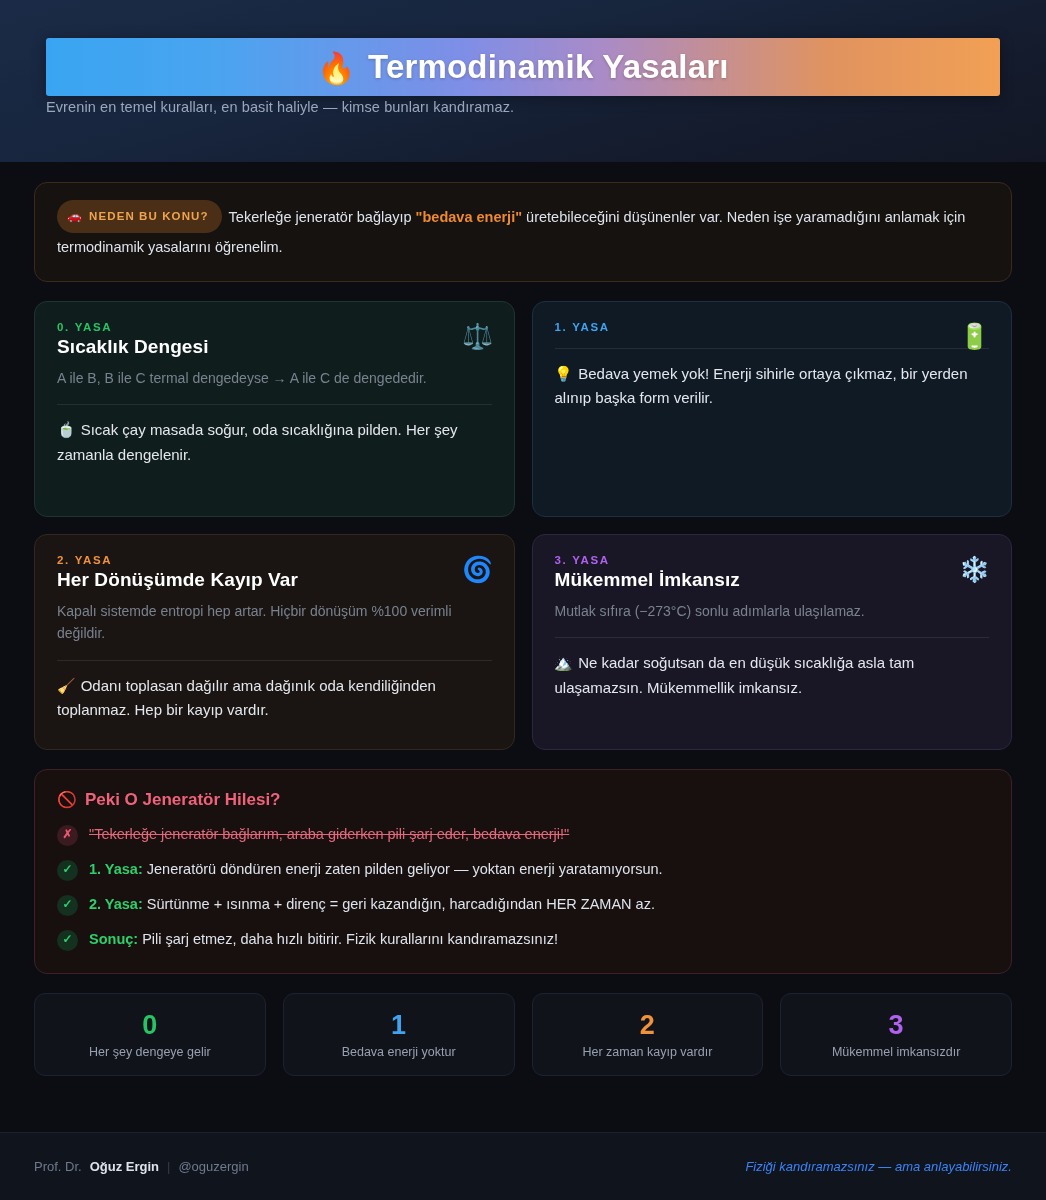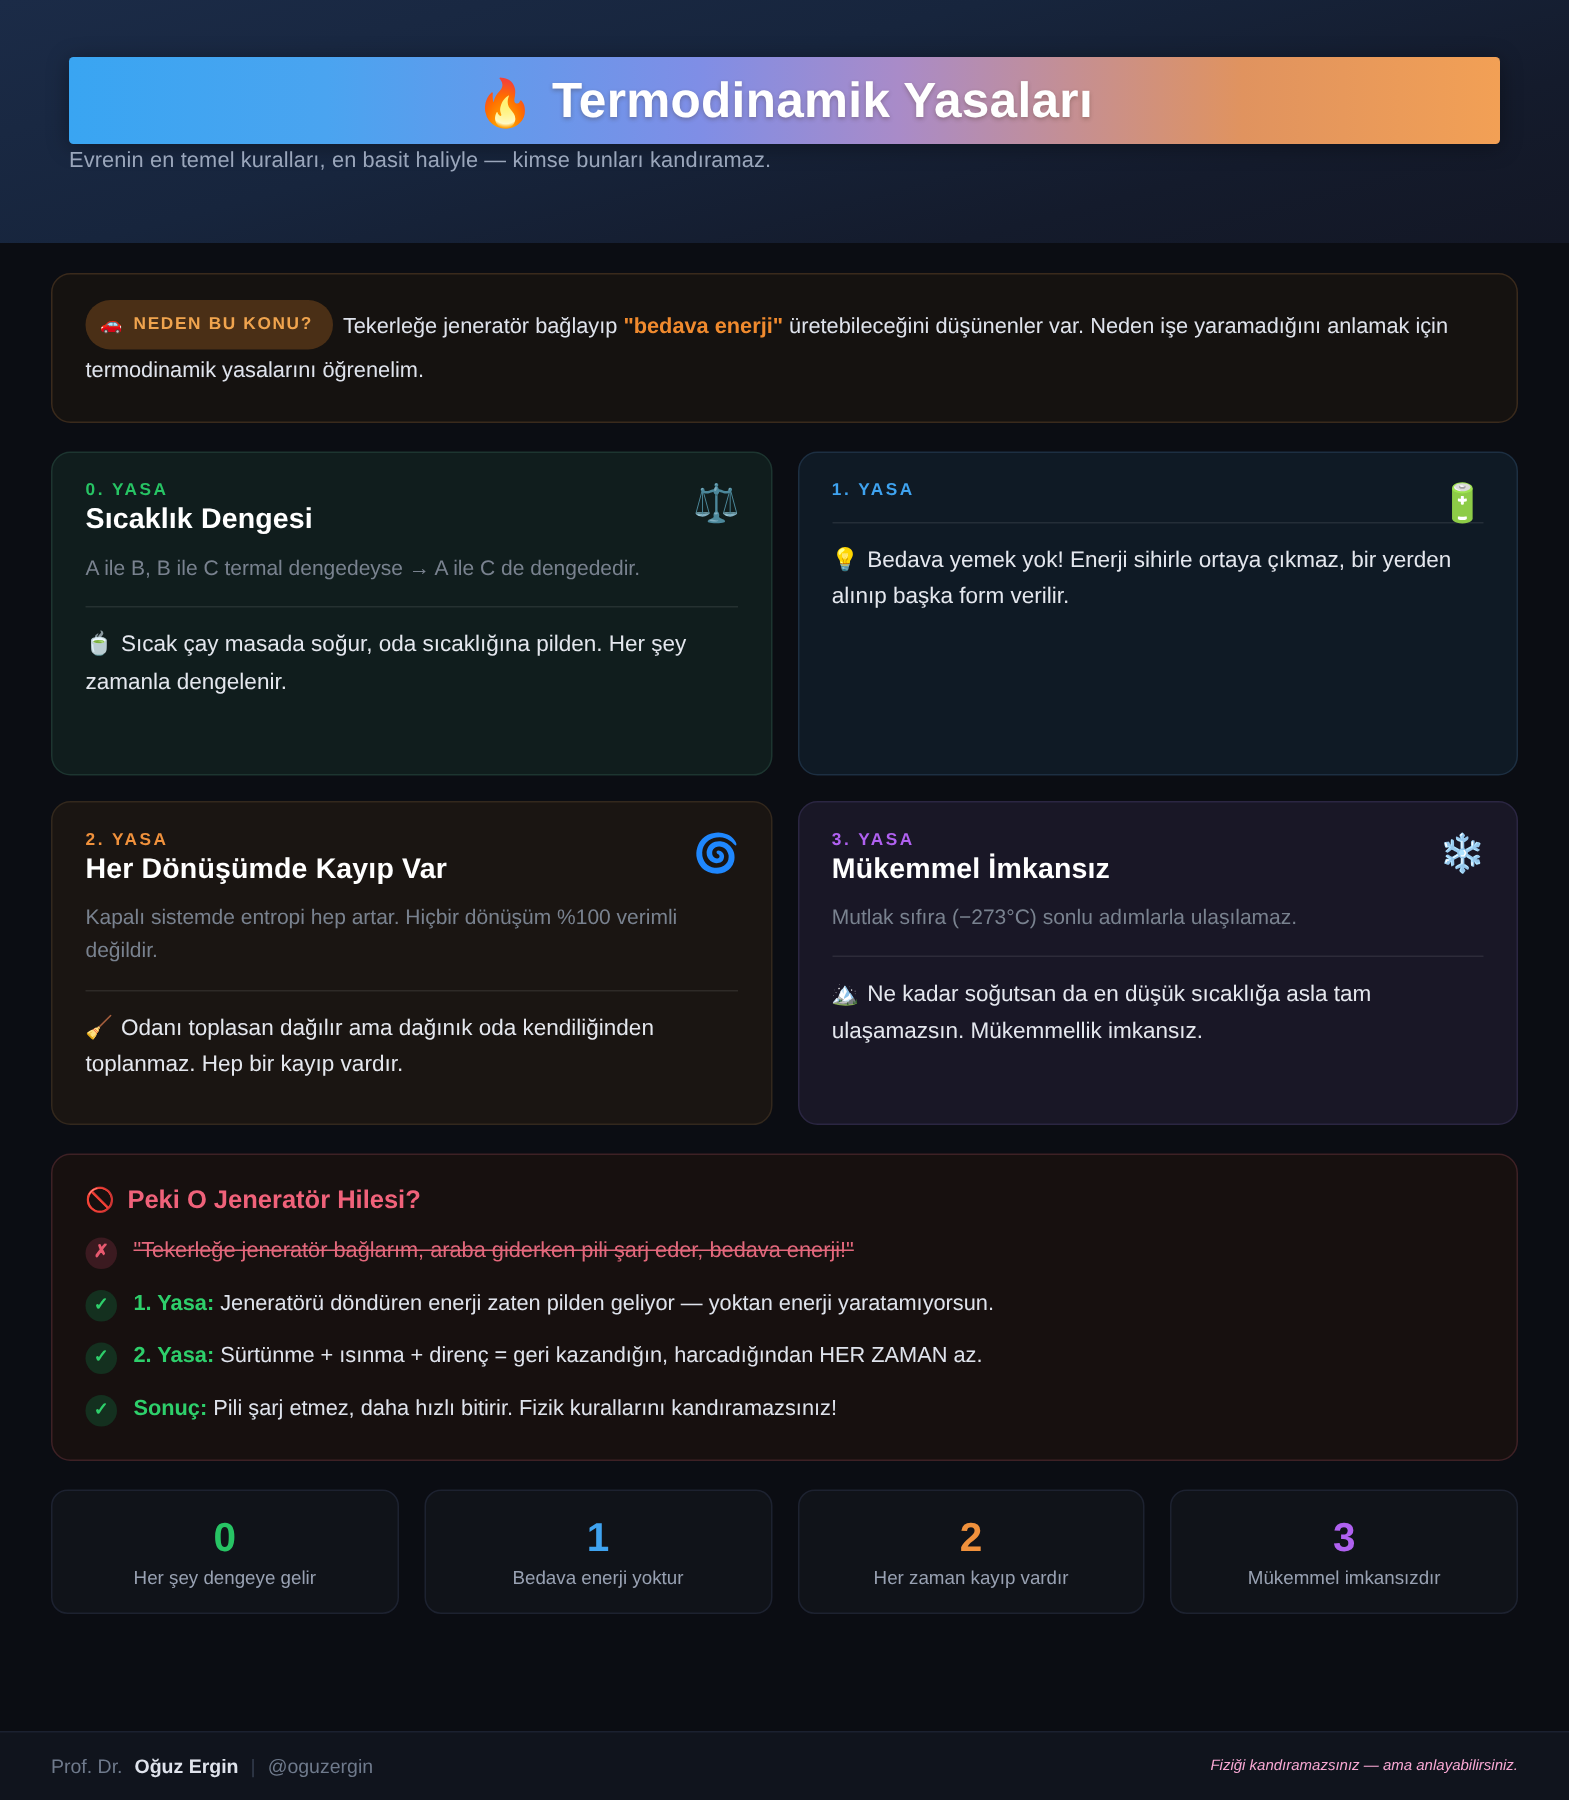--- a/index.html
+++ b/index.html
@@ -108,31 +108,31 @@
   .stat { background:#101319; border:1px solid #1d2230; border-radius:11px; padding:17px 10px 16px 10px; text-align:center; }
   .stat .num { font-size:27px; font-weight:bold; line-height:1.1; margin-bottom:5px; }
   .stat .lbl { font-size:12.5px; color:#98a1b2;text-align:center; }
   .stat.s0 .num { color:#27c464; }
   .stat.s1 .num { color:#3fa3f0; }
   .stat.s2 .num { color:#f0913c; }
   .stat.s3 .num { color:#b061f0; }
 
   
   .footer {
-    height:46px; margin-top:14px;
+    height:68px; margin-top:14px;
     border-top:1px solid #1b2130;
     background:#10141d;
     display:flex; align-items:center; justify-content:space-between;
     padding:0 34px;
   }
   .fleft { font-size:13px; color:#6f7a8c; display:flex; align-items:center; gap:8px; }
   .fleft .nm { color:#dfe3ec; font-weight:bold; }
   .fsep { color:#333c4d; }
   .fhandle { color:#6f7a8c; }
-  .fright { font-size:10px; color:#f9a8d4; font-style:italic; }
+  .fright { font-size:13px; color:#3b82f6; font-style:italic; }
 </style>
 </head>
 <body>
 
 <div class="page">
 
   <header class="hero">
     <div class="banner">
       <span class="flame">🔥</span>
       <h1>Termodinamik Yasaları</h1>

